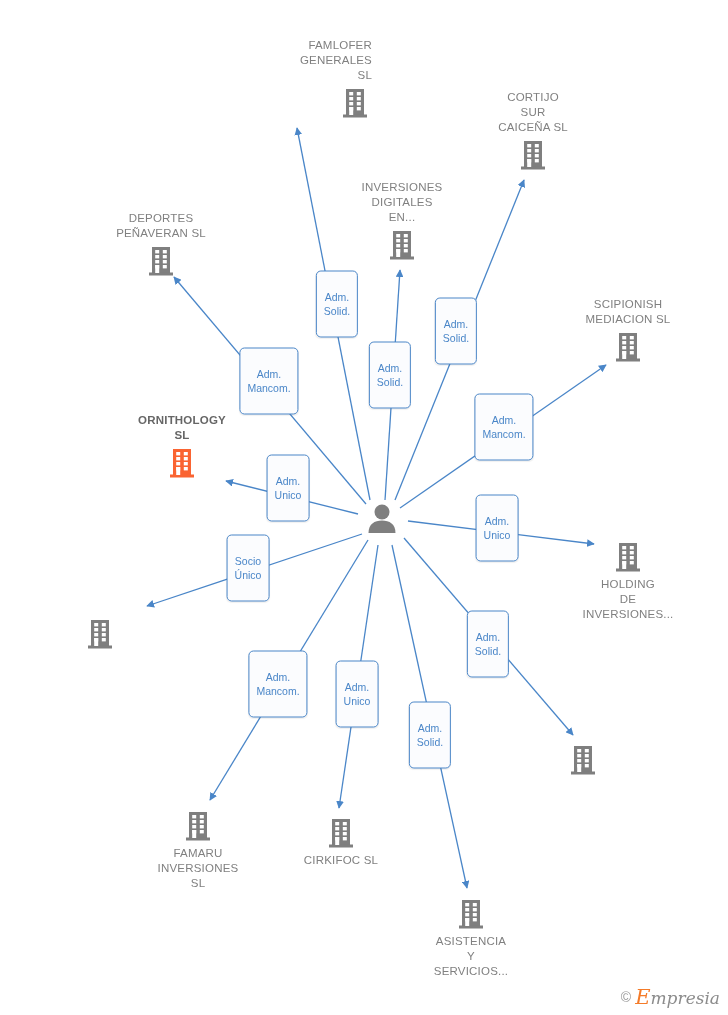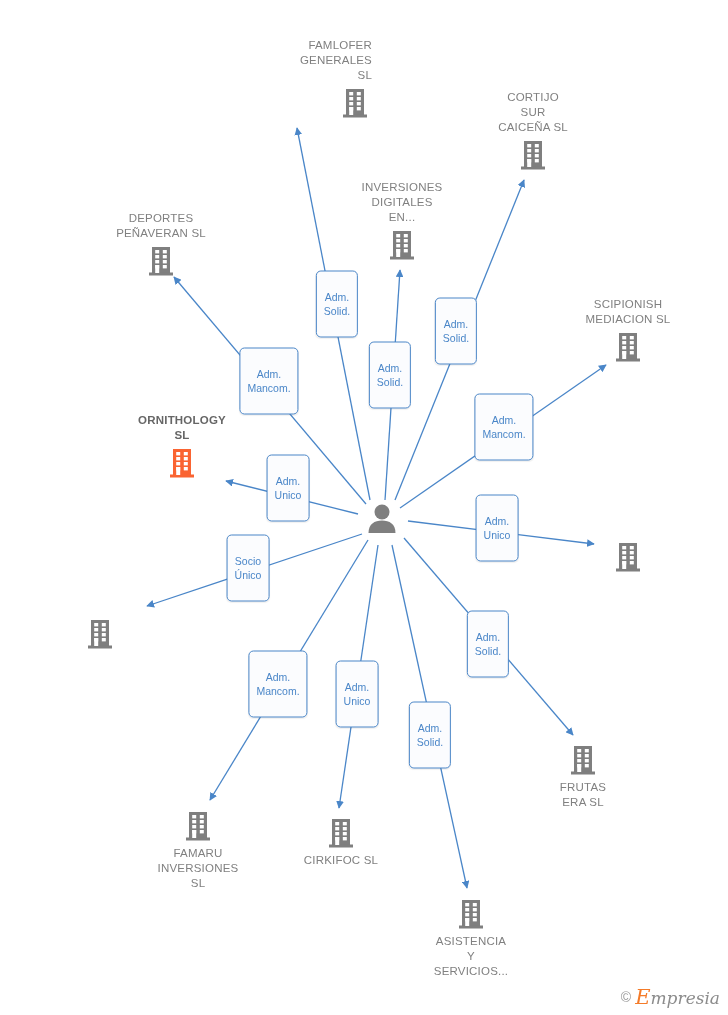--- a/index.html
+++ b/index.html
@@ -231,20 +231,23 @@
             <rect x="11.2" y="6" width="4" height="3.4" fill="#ffffff"></rect>
             <rect x="18.8" y="6" width="4" height="3.4" fill="#ffffff"></rect>
             <rect x="11.2" y="11" width="4" height="3.4" fill="#ffffff"></rect>
             <rect x="18.8" y="11" width="4" height="3.4" fill="#ffffff"></rect>
             <rect x="11.2" y="16" width="4" height="3.4" fill="#ffffff"></rect>
             <rect x="18.8" y="16" width="4" height="3.4" fill="#ffffff"></rect>
             <rect x="11.2" y="21" width="4" height="3.4" fill="#ffffff"></rect>
             <rect x="18.8" y="21" width="4" height="3.4" fill="#ffffff"></rect>
             <rect x="11.2" y="21" width="4" height="8" fill="#ffffff"></rect>
           </svg></span>
+        <span class="node-label">HOLDING
+DE
+INVERSIONES...</span>
       </div>
       <div class="node label-below" style="left: 100px; top: 617px;">
         <span class="node-icon"><svg width="34" height="34" viewBox="0 0 34 34">
             <path d="M8 3 H26 V29 H8 Z" fill="#7f7f7f"></path>
             <rect x="5" y="28.5" width="24" height="3" fill="#7f7f7f"></rect>
             <rect x="11.2" y="6" width="4" height="3.4" fill="#ffffff"></rect>
             <rect x="18.8" y="6" width="4" height="3.4" fill="#ffffff"></rect>
             <rect x="11.2" y="11" width="4" height="3.4" fill="#ffffff"></rect>
             <rect x="18.8" y="11" width="4" height="3.4" fill="#ffffff"></rect>
             <rect x="11.2" y="16" width="4" height="3.4" fill="#ffffff"></rect>
@@ -261,22 +264,20 @@
             <rect x="11.2" y="6" width="4" height="3.4" fill="#ffffff"></rect>
             <rect x="18.8" y="6" width="4" height="3.4" fill="#ffffff"></rect>
             <rect x="11.2" y="11" width="4" height="3.4" fill="#ffffff"></rect>
             <rect x="18.8" y="11" width="4" height="3.4" fill="#ffffff"></rect>
             <rect x="11.2" y="16" width="4" height="3.4" fill="#ffffff"></rect>
             <rect x="18.8" y="16" width="4" height="3.4" fill="#ffffff"></rect>
             <rect x="11.2" y="21" width="4" height="3.4" fill="#ffffff"></rect>
             <rect x="18.8" y="21" width="4" height="3.4" fill="#ffffff"></rect>
             <rect x="11.2" y="21" width="4" height="8" fill="#ffffff"></rect>
           </svg></span>
-        <span class="node-label">FRUTAS
-ERA SL</span>
       </div>
       <div class="node label-below" style="left: 198px; top: 809px;">
         <span class="node-icon"><svg width="34" height="34" viewBox="0 0 34 34">
             <path d="M8 3 H26 V29 H8 Z" fill="#7f7f7f"></path>
             <rect x="5" y="28.5" width="24" height="3" fill="#7f7f7f"></rect>
             <rect x="11.2" y="6" width="4" height="3.4" fill="#ffffff"></rect>
             <rect x="18.8" y="6" width="4" height="3.4" fill="#ffffff"></rect>
             <rect x="11.2" y="11" width="4" height="3.4" fill="#ffffff"></rect>
             <rect x="18.8" y="11" width="4" height="3.4" fill="#ffffff"></rect>
             <rect x="11.2" y="16" width="4" height="3.4" fill="#ffffff"></rect>

